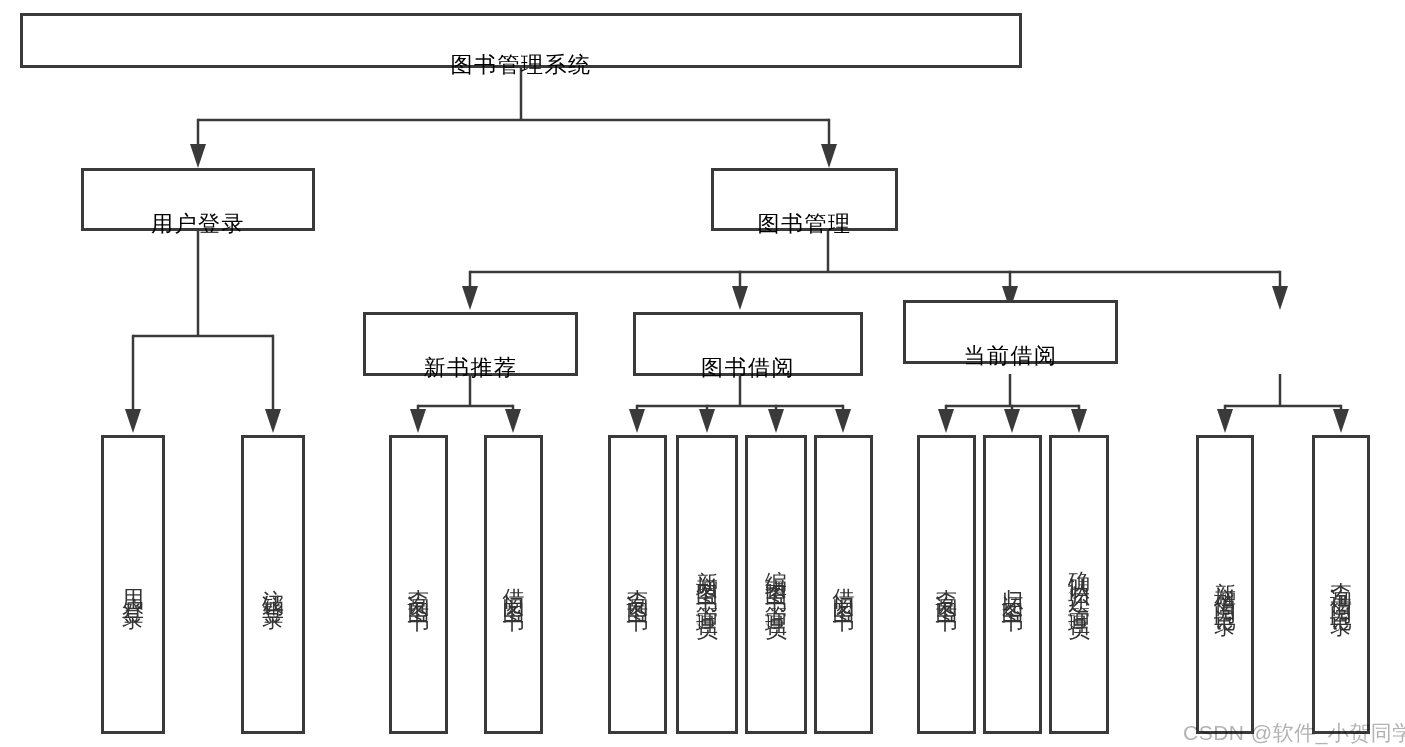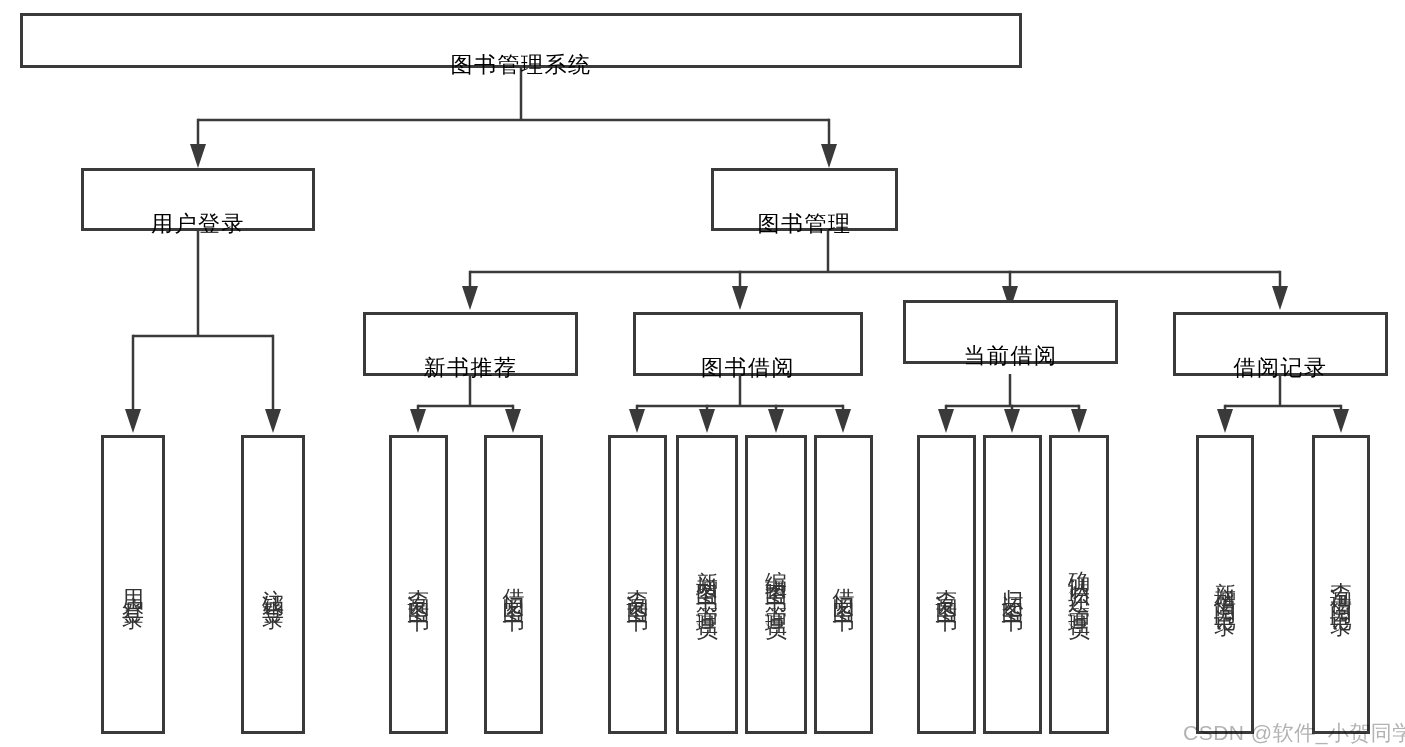--- a/index.html
+++ b/index.html
@@ -139,23 +139,20 @@
 
   <div class="box" style="left:363px; top:312px; width:215px; height:64px">
     <span class="lbl">新书推荐</span>
   </div>
   <div class="box" style="left:633px; top:312px; width:230px; height:64px">
     <span class="lbl">图书借阅</span>
   </div>
   <div class="box" style="left:903px; top:300px; width:215px; height:64px">
     <span class="lbl">当前借阅</span>
   </div>
-  <div class="box" style="left:1173px; top:312px; width:215px; height:64px">
-    <span class="lbl">借阅记录</span>
-  </div>
 
   <div class="leaf" style="left:101px; width:64px">
     <span class="vlbl">用户登录</span>
   </div>
   <div class="leaf" style="left:241px; width:64px">
     <span class="vlbl">注销登录</span>
   </div>
 
   <div class="leaf" style="left:389px; width:59px">
     <span class="vlbl">查询图书</span>

